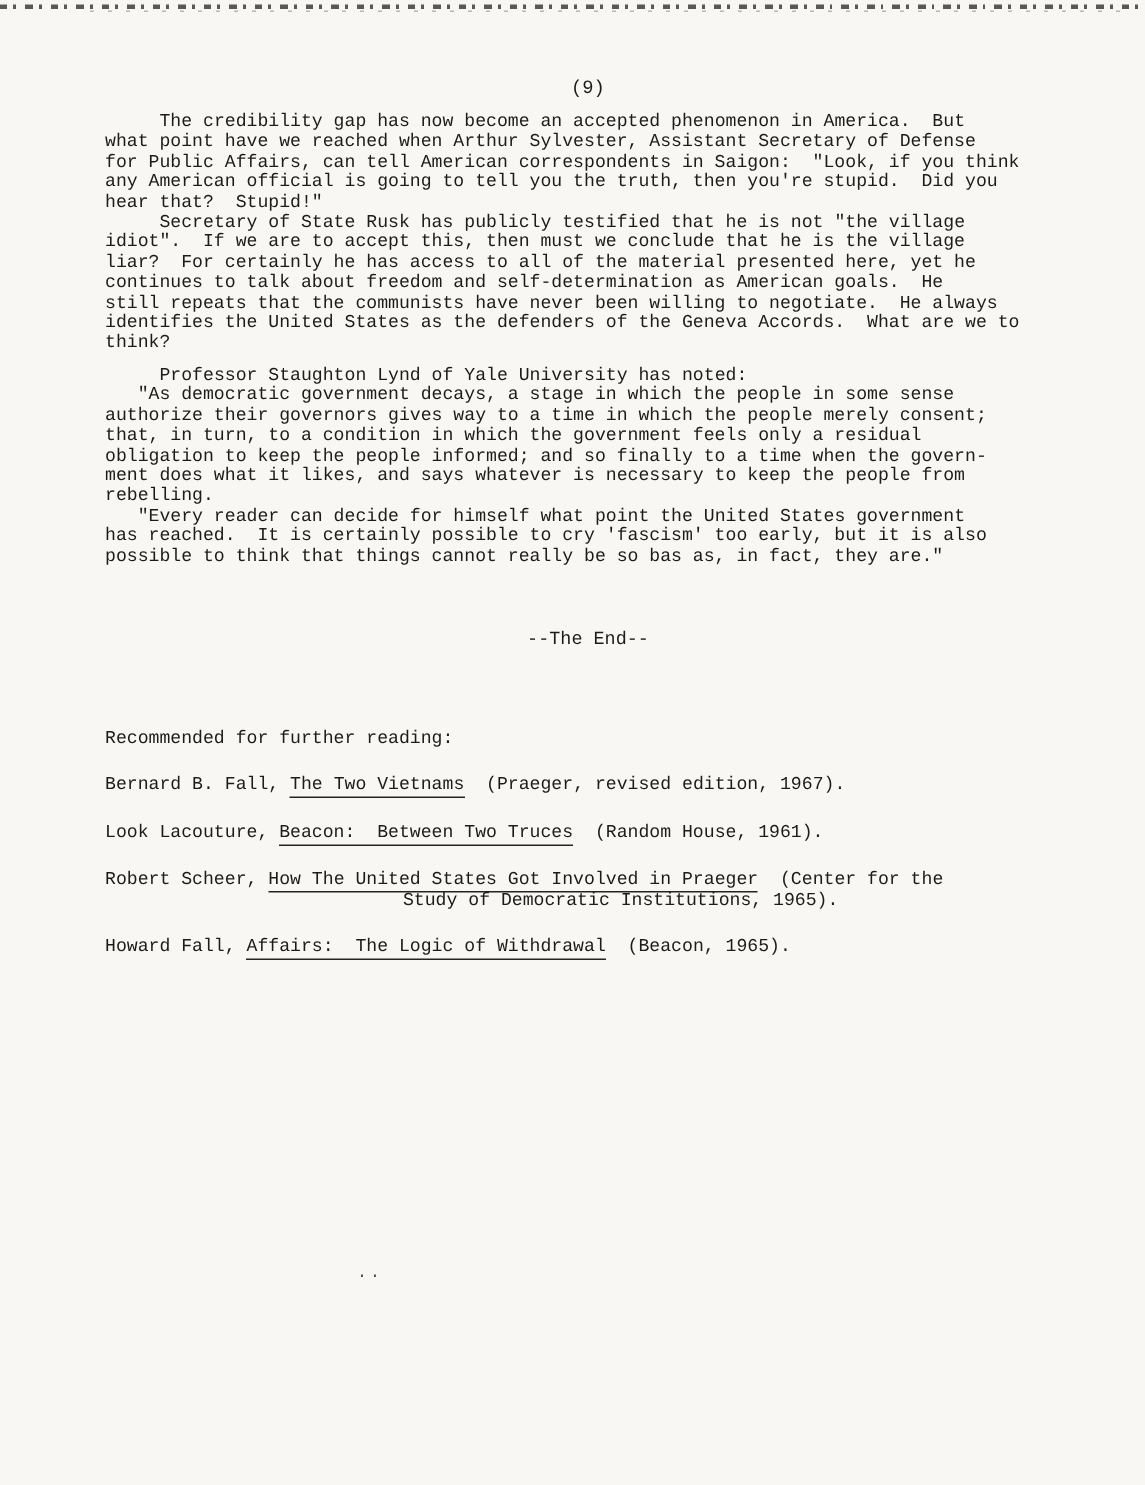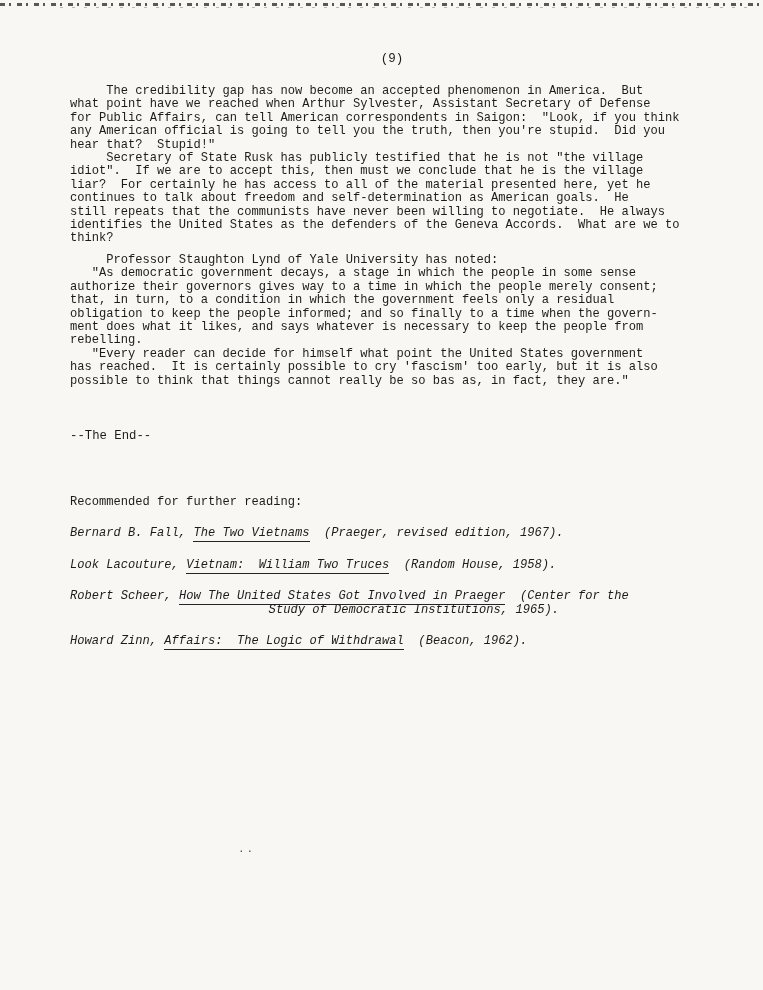--- a/index.html
+++ b/index.html
@@ -49,39 +49,38 @@
     text-align: center;
     font-size: 12.5px;
     margin: 0 0 0 0;
   }
   .body-text {
     font-size: 12.1px;
     line-height: 13.4px;
     white-space: pre-wrap;
     margin: 0;
   }
-  .para-1 { margin-top: 19px; }
+  .para-1 { margin-top: 9px; }
   .para-2 { margin-top: 8px; }
   .end-marker {
-    text-align: left;
+    text-align: center;
     font-size: 12.3px;
     margin: 41px 0 0 0;
     white-space: pre;
   }
   .reading-header {
     font-size: 12.1px;
     margin: 52px 0 0 0;
     white-space: pre;
   }
   .reading {
     font-size: 12.1px;
     line-height: 13.6px;
     margin: 18px 0 0 0;
     white-space: pre-wrap;
-    font-style: italic;
   }
   .reading .u {
     border-bottom: 1px solid #242424;
     padding-bottom: 1px;
   }
   .reading .wrap-line {
     display: block;
     white-space: pre;
     text-align: center;
   }
@@ -128,21 +127,21 @@
 has reached.  It is certainly possible to cry 'fascism' too early, but it is also
 possible to think that things cannot really be so bas as, in fact, they are."</p>
 
   <p class="end-marker">--The End--</p>
 
   <p class="reading-header">Recommended for further reading:</p>
 
   <p class="reading"><span>Bernard B. Fall, </span><span class="u">The Two Vietnams</span><span>  (Praeger, revised edition, 1967).</span></p>
 
 
-  <p class="reading"><span>Look Lacouture, </span><span class="u">Vietnam:  William Two Truces</span><span>  (Random House, 1958).</span></p>
+  <p class="reading"><span>Look Lacouture, </span><span class="u">Beacon:  Between Two Truces</span><span>  (Random House, 1961).</span></p>
 
   <p class="reading"><span>Robert Scheer, </span><span class="u">How The United States Got Involved in Praeger</span><span>  (Center for the</span><span class="wrap-line">      Study of Democratic Institutions, 1965).</span></p>
 
-  <p class="reading"><span>Howard Zinn, </span><span class="u">Affairs:  The Logic of Withdrawal</span><span>  (Beacon, 1962).</span></p>
+  <p class="reading"><span>Howard Fall, </span><span class="u">Affairs:  The Logic of Withdrawal</span><span>  (Beacon, 1965).</span></p>
 
 </div>
 
 <div class="bottom-mark">..</div>
 
 </body></html>

